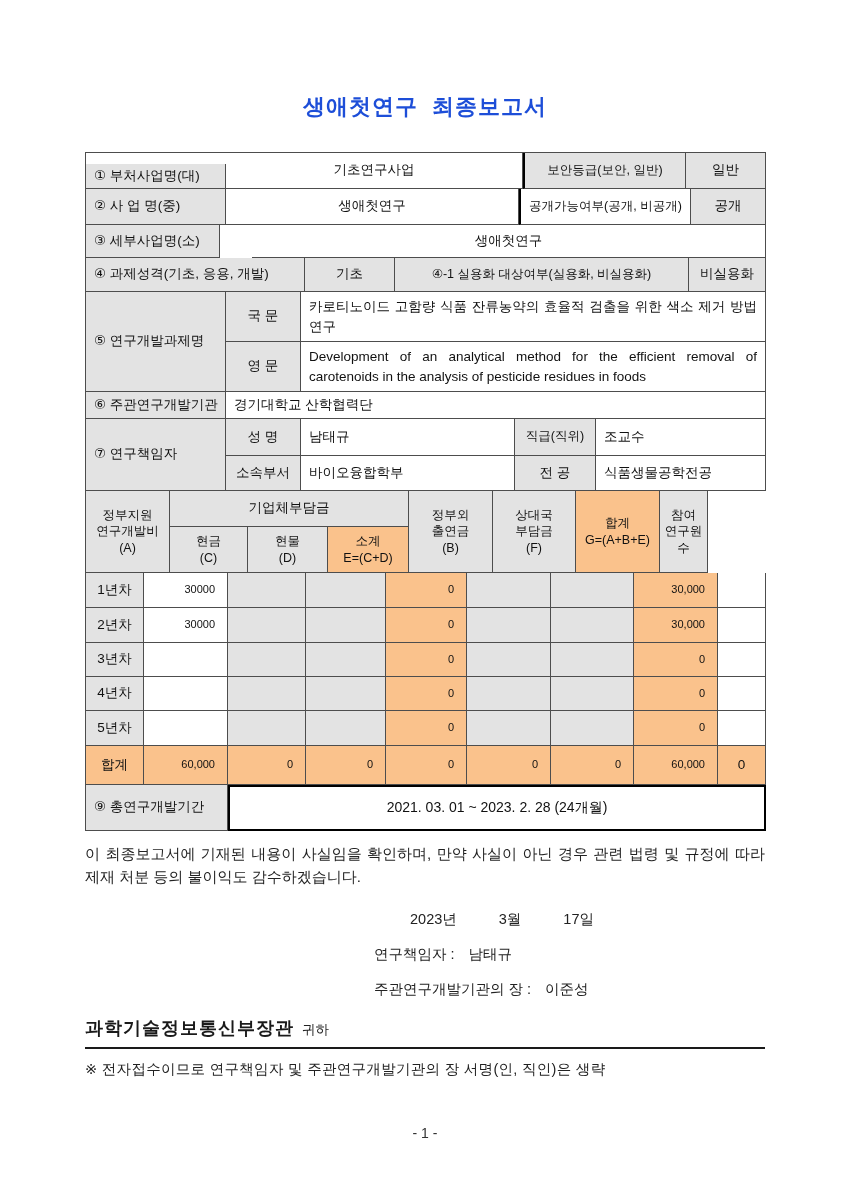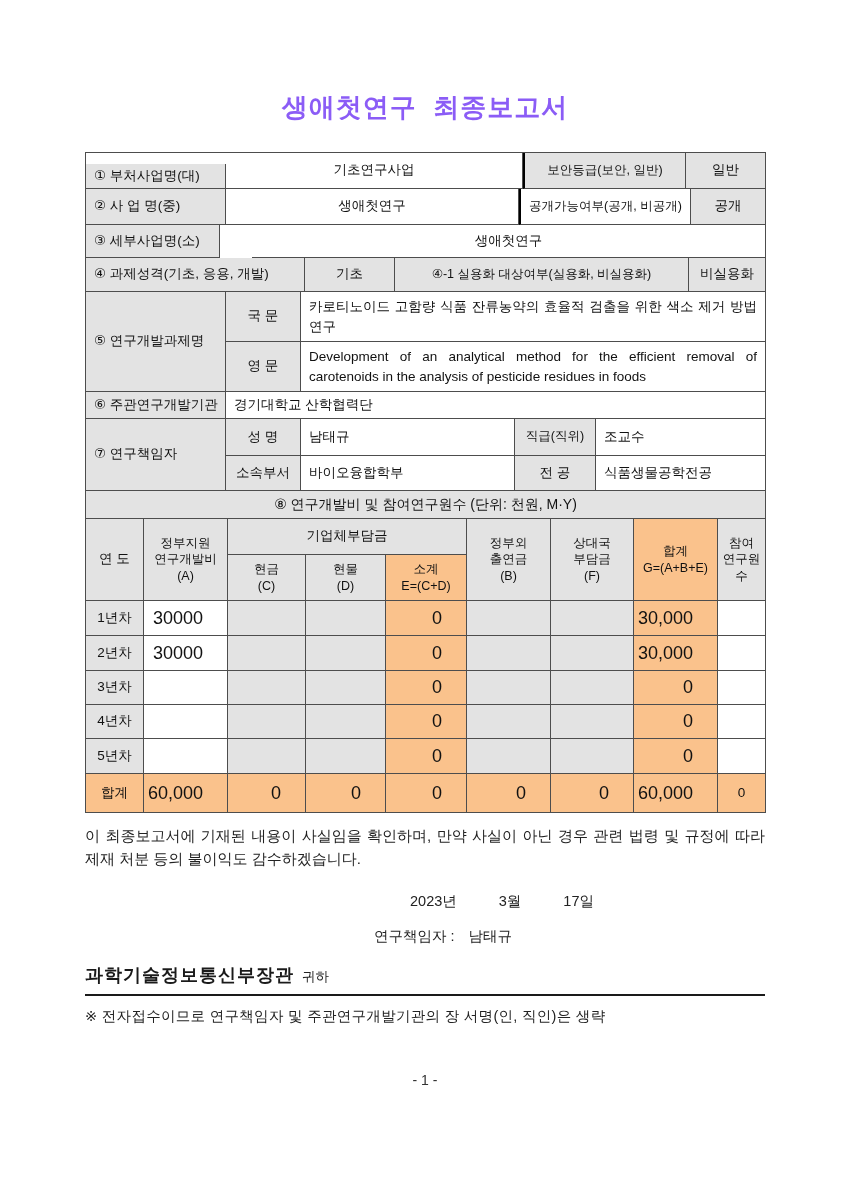--- a/index.html
+++ b/index.html
@@ -1,32 +1,32 @@
 <!DOCTYPE html>
 <html><head>
 <meta charset="utf-8">
 <style>
   html,body{margin:0;padding:0;background:#fff;}
   .page{position:relative;width:849px;height:1200px;background:#fff;
         font-family:"Liberation Sans","DejaVu Sans",sans-serif;color:#111;overflow:hidden;}
   .content{position:absolute;left:85px;top:0;width:680px;}
-  h1.title{margin:90px 0 0 0;height:34px;font-size:26px;line-height:34px;font-weight:700;
-           text-align:center;letter-spacing:1px;white-space:pre;color:#8b5cf6;}
+  h1.title{margin:90px 0 0 0;height:34px;font-size:22px;line-height:34px;font-weight:700;
+           text-align:center;letter-spacing:1px;white-space:pre;color:#1d4ed8;}
   
   .tbl{margin-top:28px;width:680px;border-top:1px solid #4d4d4d;border-left:1px solid #4d4d4d;}
   .fr{display:flex;}
   .col{display:flex;flex-direction:column;}
   .c{box-sizing:border-box;border-right:1px solid #4d4d4d;border-bottom:1px solid #4d4d4d;
      display:flex;align-items:center;justify-content:center;font-size:13.5px;line-height:1.25;
      text-align:center;overflow:hidden;}
   .gray{background:#e3e3e3;}
   .orange{background:#fac28c;}
   .lab{justify-content:flex-start;padding-left:8px;text-align:left;}
   .valL{justify-content:flex-start;padding-left:8px;text-align:center;}
-  .num{justify-content:flex-end;padding-right:24px;font-size:18px;}
+  .num{justify-content:flex-end;padding-right:12px;font-size:11px;}
   .pre{white-space:pre-line;font-size:12.5px;line-height:1.3;}
   .nw{white-space:nowrap;}
   .sm{font-size:12.5px;}
   .jus{display:block;text-align:justify;padding:5px 8px;line-height:1.5;font-size:13.5px;}
   .thickL{border-left:2px solid #000;}
   .thickAll{border:2px solid #000;}
   
   .declaration{margin:12px 0 0 0;font-size:15px;line-height:1.5;text-align:justify;color:#222;}
   .sig{margin-top:22px;font-size:14.5px;color:#222;}
   .sig-date{display:flex;gap:42px;padding-left:325px;}
@@ -104,26 +104,22 @@
           </div>
           <div class="fr" style="height:35px;">
             <div class="c gray" style="width:75px;height:35px;">소속부서</div>
             <div class="c valL" style="width:214px;height:35px;">바이오융합학부</div>
             <div class="c gray" style="width:81px;height:35px;">전 공</div>
             <div class="c valL" style="width:170px;height:35px;">식품생물공학전공</div>
           </div>
         </div>
       </div>
 
-      <div class="fr" style="height:28px;">
-        <div class="c gray" style="width:680px;font-size:14px;">⑧ 연구개발비 및 참여연구원수 (단위: 천원, M·Y)</div>
-      </div>
 
       <div class="fr" style="height:82px;">
-        <div class="c gray" style="width:58px;height:82px;">연 도</div>
         <div class="c gray pre" style="width:84px;height:82px;">정부지원
 연구개발비
 (A)</div>
         <div class="col" style="width:239px;">
           <div class="c gray" style="width:239px;height:36px;">기업체부담금</div>
           <div class="fr" style="height:46px;">
             <div class="c gray pre" style="width:78px;height:46px;">현금
 (C)</div>
             <div class="c gray pre" style="width:80px;height:46px;text-align:center;">현물
 (D)</div>
@@ -208,35 +204,43 @@
         <div class="c orange num" style="width:84px;">60,000</div>
         <div class="c orange num" style="width:78px;">0</div>
         <div class="c orange num" style="width:80px;">0</div>
         <div class="c orange num" style="width:81px;">0</div>
         <div class="c orange num" style="width:84px;">0</div>
         <div class="c orange num" style="width:83px;">0</div>
         <div class="c orange num" style="width:84px;">60,000</div>
         <div class="c orange" style="width:48px;">0</div>
       </div>
 
+      <div class="fr" style="height:46px;">
+        <div class="c gray lab nw" style="width:142px;height:46px;">⑨ 총연구개발기간</div>
+        <div class="c thickAll" style="width:538px;height:46px;font-size:14px;">2021. 03. 01 ~ 2023. 2. 28 (24개월)</div>
+      </div>
 
     </div>
 
     <p class="declaration">이 최종보고서에 기재된 내용이 사실임을 확인하며, 만약 사실이 아닌 경우 관련 법령 및 규정에 따라 제재 처분 등의 불이익도 감수하겠습니다.</p>
 
     <div class="sig">
       <div class="sig-date">
         <span>2023년</span>
         <span>3월</span>
         <span>17일</span>
       </div>
       <div class="sig-line">
         <span>연구책임자 :</span>
         <span>남태규</span>
       </div>
+      <div class="sig-line">
+        <span>주관연구개발기관의 장 :</span>
+        <span>이준성</span>
+      </div>
     </div>
 
     <div class="recipient">
       <span class="big">과학기술정보통신부장관</span>
       <span class="small">귀하</span>
     </div>
 
     <p class="note">※ 전자접수이므로 연구책임자 및 주관연구개발기관의 장 서명(인, 직인)은 생략</p>
 
     <div class="pagenum">- 1 -</div>

